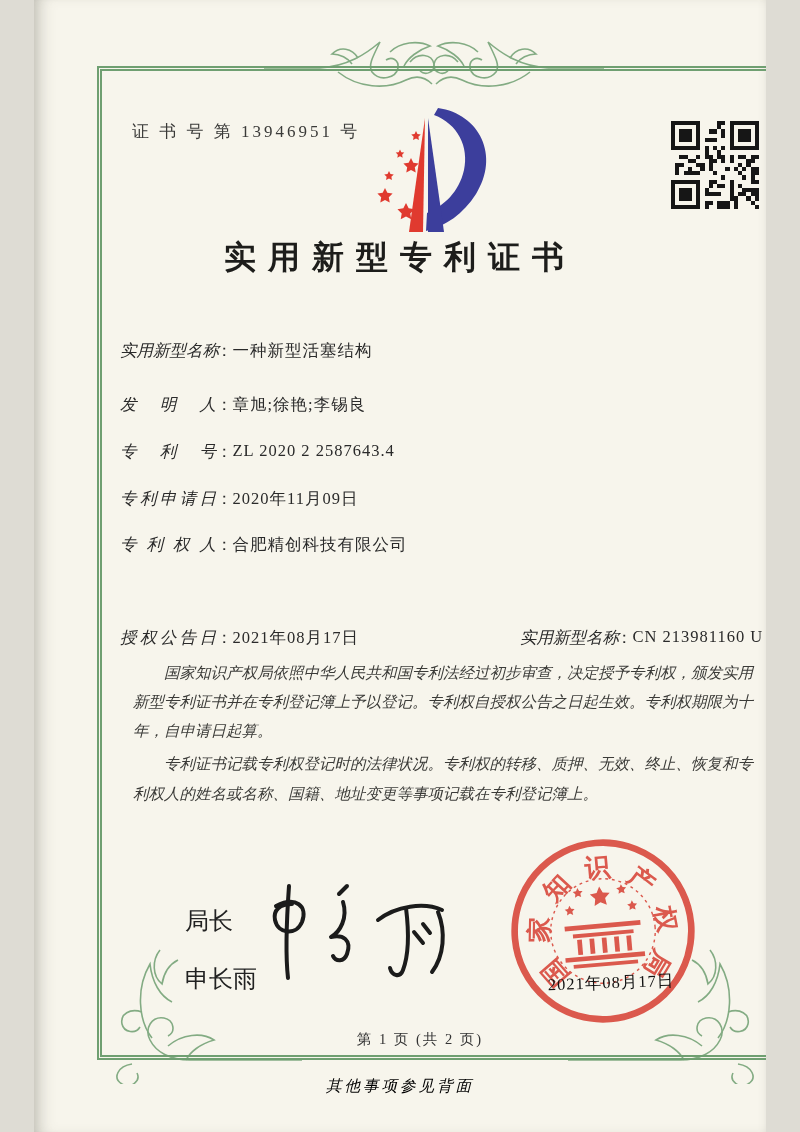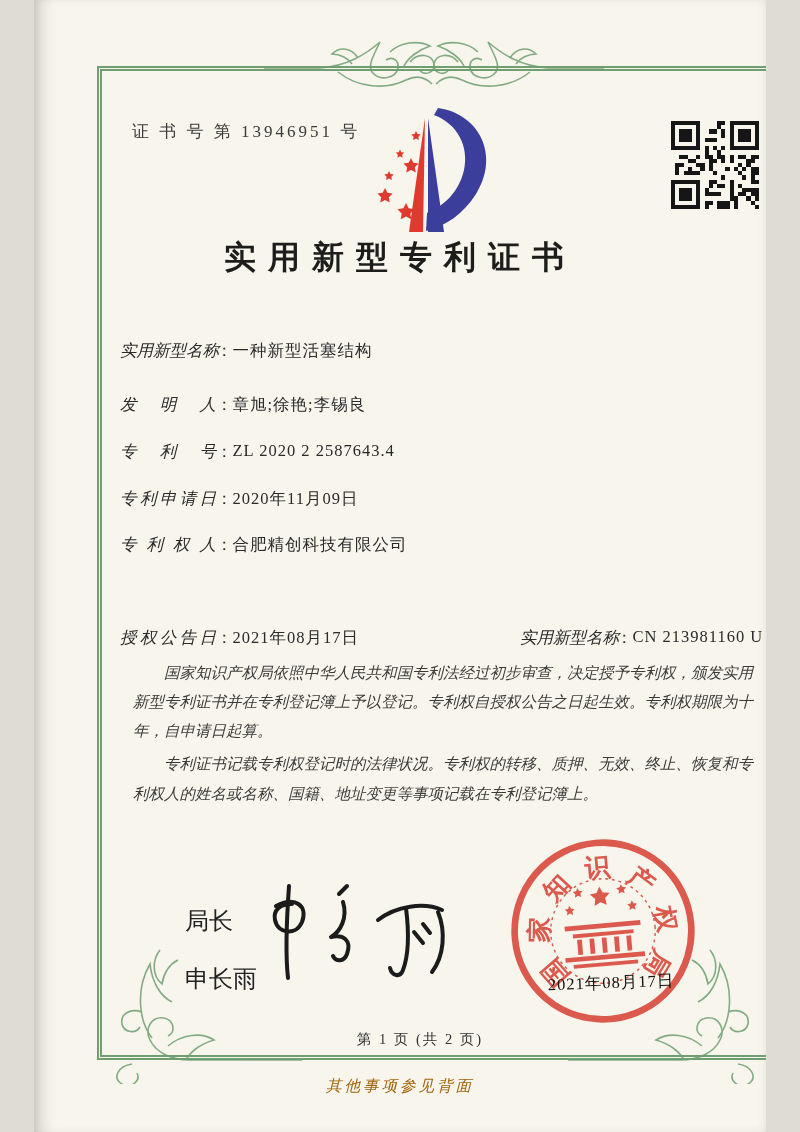--- a/index.html
+++ b/index.html
@@ -29,21 +29,21 @@
   .grant2{position:absolute; left:400px; top:0; white-space:nowrap;}
   .grant2 .lab{width:96px;}
   .paras{position:absolute; left:84px; top:658px; width:636px; font-size:15.5px; line-height:1.88; color:#3b3b38;}
   .paras p{margin:0 0 4px 15px; text-indent:2em; font-style:italic;}
   .signoff{position:absolute; left:110px; top:893px; font-size:24px; line-height:2.4; color:#222;margin-left:41px;}
   .signature{position:absolute; left:212px; top:872px;}
   .seal{position:absolute; left:474px; top:836px; transform:rotate(-5deg); opacity:.92;}
   .seal-date{position:absolute; left:492px; top:972px; width:170px; font-size:16.5px; letter-spacing:1px;
     color:#121212; transform:rotate(-2deg); text-align:center;}
   .footer-page{position:absolute; left:0; top:1030px; width:100%; text-align:center; font-size:14.5px; letter-spacing:2px; color:#333;padding-left:20px;}
-  .footer-note{position:absolute; left:0; top:1076px; width:100%; text-align:center; font-size:15.5px; letter-spacing:3px; color:#a16207; font-style:italic;}
+  .footer-note{position:absolute; left:0; top:1076px; width:100%; text-align:center; font-size:15.5px; letter-spacing:3px; color:#000000; font-style:italic;}
   .logo{position:absolute; left:330px; top:104px;}
   .qr{position:absolute; left:637px; top:121px;}
   .deco{position:absolute; pointer-events:none;}
   .deco.top{left:228px; top:30px;}
   .deco.bl{left:38px; top:942px;}
   .deco.br{left:532px; top:942px; transform:scaleX(-1);}
   svg{display:block;}
 </style>
 </head>
 <body>

